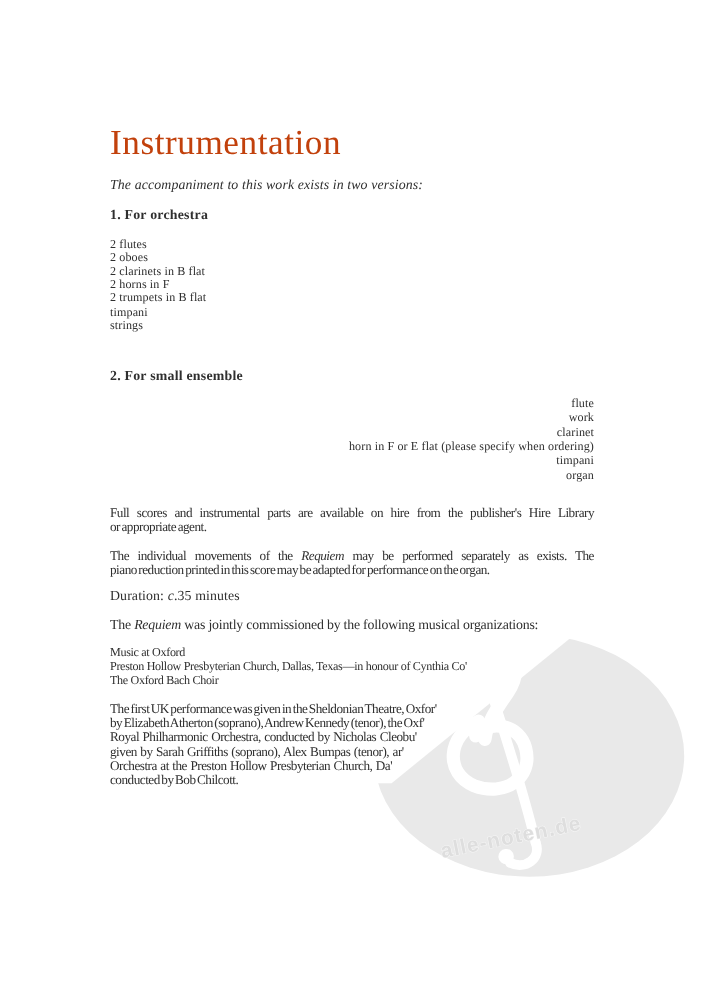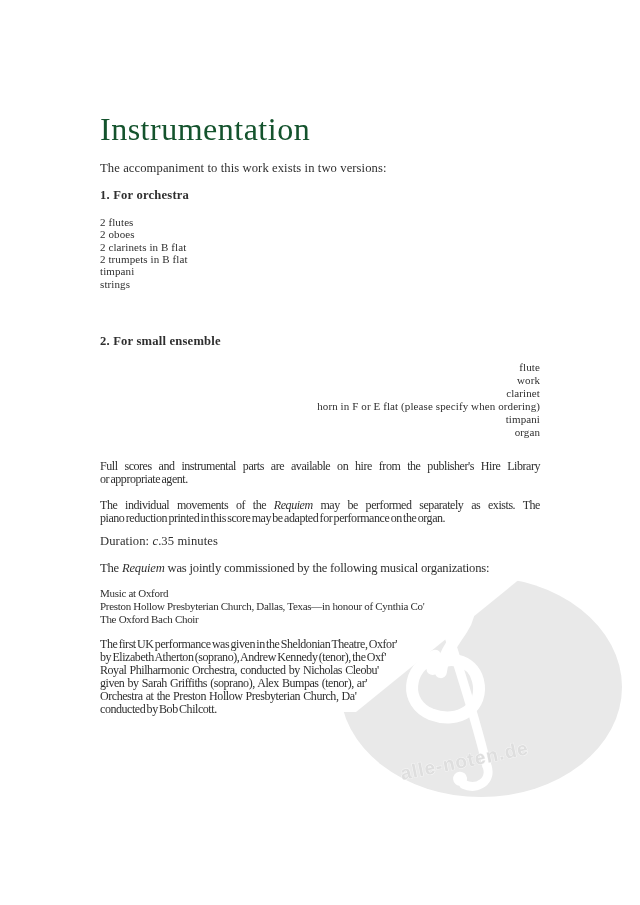--- a/index.html
+++ b/index.html
@@ -3,21 +3,21 @@
 <meta charset="utf-8">
 <style>
   html,body { margin:0; padding:0; background:#ffffff; }
   .page {
     position:relative; width:640px; height:905px; margin:0 auto;
     background:#ffffff; overflow:hidden;
     font-family:"Liberation Serif", serif; color:#2f2f2f;
   }
   .title {
     position:absolute; left:100px; top:113px;
-    font-size:32px; font-weight:400; letter-spacing:0.5px; color:#14532d;
+    font-size:32px; font-weight:400; letter-spacing:0.5px; color:#c2410c;
     white-space:nowrap; line-height:1;
   }
   .ln {
     position:absolute; left:100px; width:440px;
     font-size:12.6px; line-height:1; letter-spacing:0.1px;
     white-space:nowrap;
   }
   .dense { font-size:12px; letter-spacing:-0.45px; word-spacing:-1.2px; }
   .jfull { white-space:normal; text-align:justify; text-align-last:justify; }
   .bold  { font-weight:bold; letter-spacing:0.2px; }
@@ -30,28 +30,29 @@
   .watermark { position:absolute; left:0; top:0; width:640px; height:905px; pointer-events:none; }
   .watermark svg { display:block; }
 </style>
 </head>
 <body>
 
 <div class="page">
 
   <div class="title">Instrumentation</div>
 
-  <div class="ln" style="top:162px;">The accompaniment to this work exists in two versions:</div>
+  <div class="ln" style="top:162px;font-style:italic;">The accompaniment to this work exists in two versions:</div>
 
   <div class="ln bold" style="top:189px;">1. For orchestra</div>
 
   <div class="list list1" style="top:216px;">
     <div>2 flutes</div>
     <div>2 oboes</div>
     <div>2 clarinets in B flat</div>
+    <div>2 horns in F</div>
     <div>2 trumpets in B flat</div>
     <div>timpani</div>
     <div>strings</div>
   </div>
 
   <div class="ln bold" style="top:335px;">2. For small ensemble</div>
 
   <div class="list list2" style="top:361px;">
     <div>flute</div>
     <div>work</div>

